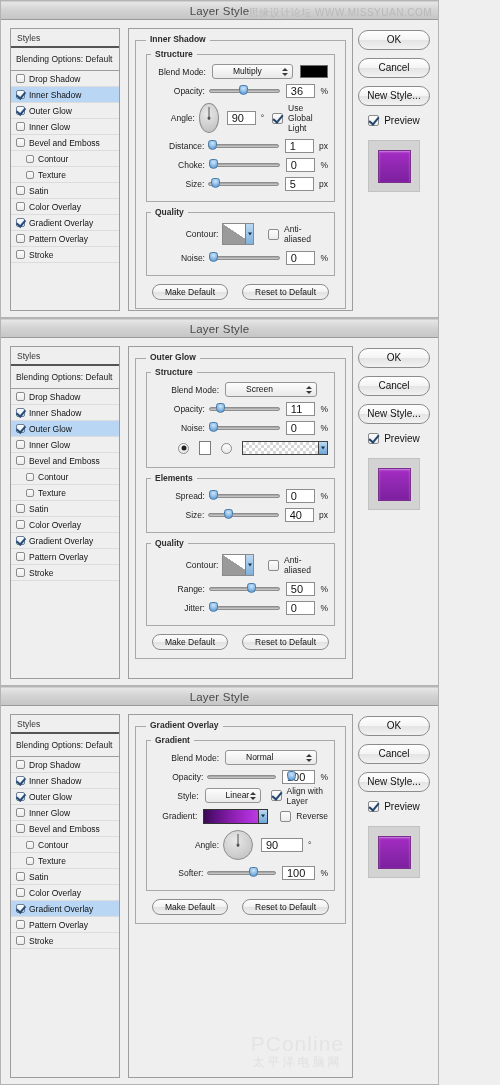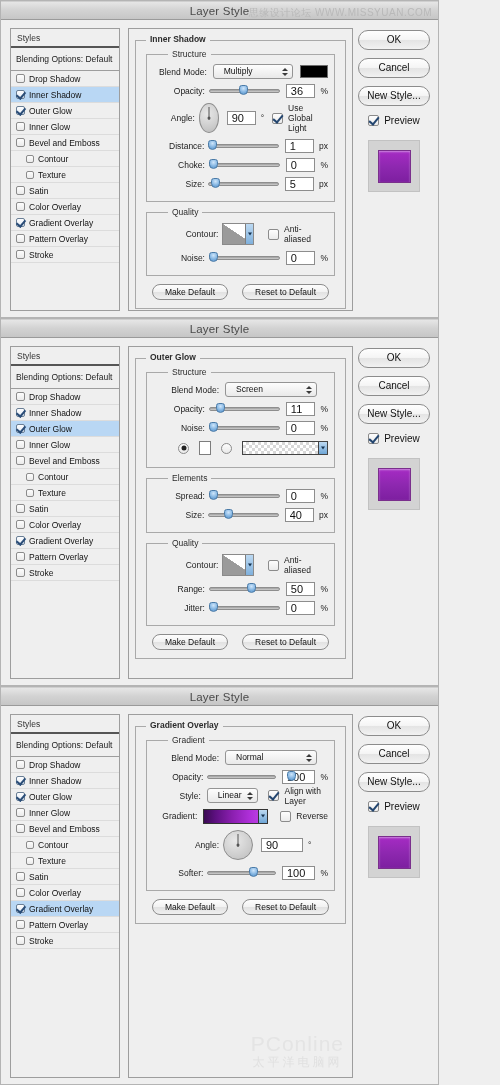--- a/index.html
+++ b/index.html
@@ -83,41 +83,41 @@
     border: 1px solid #9d9d9d;
     background:#efefef;
   }
   .fieldset {
     position: relative;
     border: 1px solid #a9a9a9;
     margin: 10px 8px 8px 8px;
     padding: 8px 6px 7px 6px;
   }
   .legend {
-    position: absolute; top: -6px; left: 21px;
+    position: absolute; top: -6px; left: 4px;
     background: #efefef; padding: 0 4px;
-    font-size: 8.5px; color:#2c2c2c; font-weight: normal;
+    font-size: 8.5px; color:#2c2c2c; font-weight: bold;
   }
   .legend.outer {
     top: -7px; left: 10px; font-weight: bold;
   }
   .outer-group {
     position: relative; border: 1px solid #a9a9a9;
     margin: 11px 6px 0 6px; padding: 3px 2px 8px 2px;
   }
 
   .row { display:flex; align-items:center; height:17px; margin-bottom:2px; }
   .lbl { font-size: 8.5px; color:#1b1b1b; text-align:right; white-space:nowrap; }
   .lbl.w70 { width: 66px; }
 
   select, .fakeselect {
     height: 15px; font-size: 8.5px; font-family:"Liberation Sans",sans-serif;
     border:1px solid #949494; border-radius:3px;
     background: linear-gradient(to bottom,#fdfdfd,#e9e9e9);
-    color:#111; padding: 0 16px 0 10px;
+    color:#111; padding: 0 16px 0 20px;
     position: relative; line-height: 13px;
     display:inline-block;
   }
   .fakeselect .arrows {
     position:absolute; right: 3px; top: 1px;
     width: 8px; height: 12px;
   }
   .fakeselect .arrows::before,
   .fakeselect .arrows::after {
     content:""; position:absolute; left:1px;

